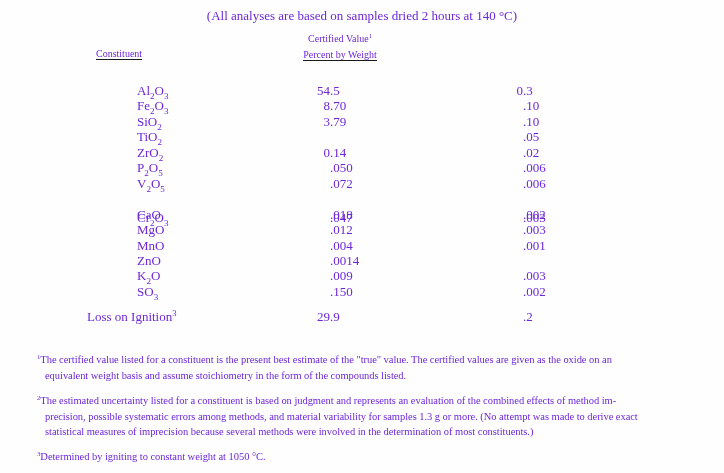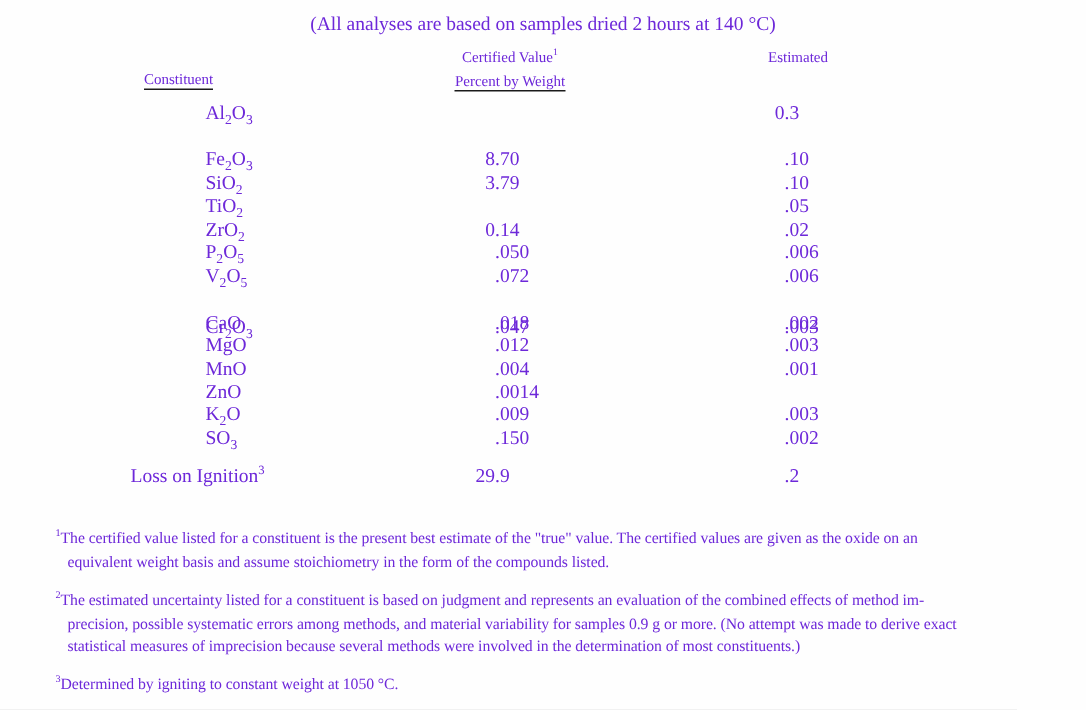--- a/index.html
+++ b/index.html
@@ -45,26 +45,26 @@
   <div class="hdr hdr-const">
     <span class="u">Constituent</span>
   </div>
 
   <div class="hdr hdr-val">
     <div><span>Certified Value</span><sup>1</sup></div>
     <div><span class="u">Percent by Weight</span></div>
   </div>
 
   <div class="hdr hdr-unc">
-    <div>Estimated</div>
   </div>
 
   <div id="rows">
-      <div class="trow" style="top: 67px;">
+      <div class="trow" style="top: 83px;">
         <span class="c-name">Al<sub>2</sub>O<sub>3</sub></span>
+        <span class="cell-val"><span class="int">54</span><span class="frac">.5</span></span>
         <span class="cell-unc"><span class="int">0</span><span class="frac">.3</span></span>
       </div>
       <div class="trow" style="top: 98.45px;">
         <span class="c-name">Fe<sub>2</sub>O<sub>3</sub></span>
         <span class="cell-val"><span class="int">8</span><span class="frac">.70</span></span>
         <span class="cell-unc"><span class="int"></span><span class="frac">.10</span></span>
       </div>
       <div class="trow" style="top: 113.9px;">
         <span class="c-name">SiO<sub>2</sub></span>
         <span class="cell-val"><span class="int">3</span><span class="frac">.79</span></span>
@@ -130,21 +130,21 @@
       </div>
     </div>
 
   <div id="footnotes">
       <div class="footnote" style="top: 352px;">
         <div class="fline"><sup>1</sup>The certified value listed for a constituent is the present best estimate of the "true" value. The certified values are given as the oxide on an</div>
         <div class="fline cont">equivalent weight basis and assume stoichiometry in the form of the compounds listed.</div>
       </div>
       <div class="footnote" style="top: 393px;">
         <div class="fline"><sup>2</sup>The estimated uncertainty listed for a constituent is based on judgment and represents an evaluation of the combined effects of method im-</div>
-        <div class="fline cont">precision, possible systematic errors among methods, and material variability for samples 0.9 g or more. (No attempt was made to derive exact</div>
+        <div class="fline cont">precision, possible systematic errors among methods, and material variability for samples 1.3 g or more. (No attempt was made to derive exact</div>
         <div class="fline cont">statistical measures of imprecision because several methods were involved in the determination of most constituents.)</div>
       </div>
       <div class="footnote" style="top: 449px;">
         <div class="fline"><sup>3</sup>Determined by igniting to constant weight at 1050 °C.</div>
       </div>
     </div>
 
 </div>
 
 </body></html>

